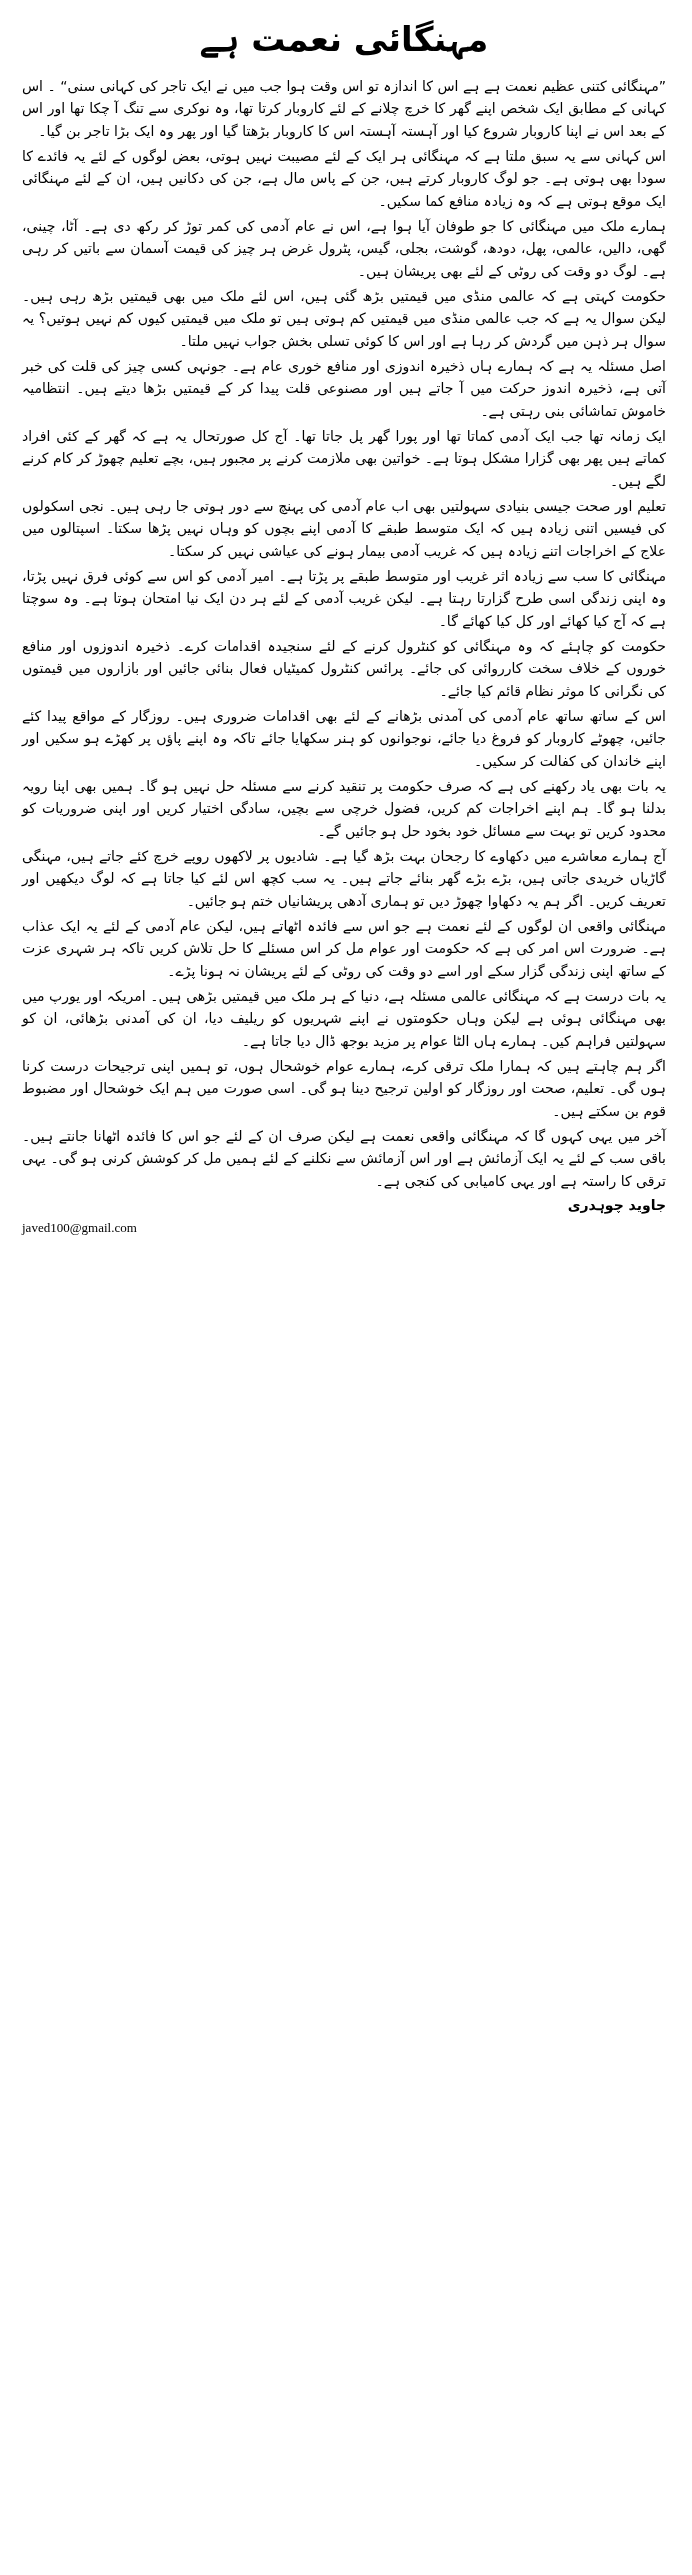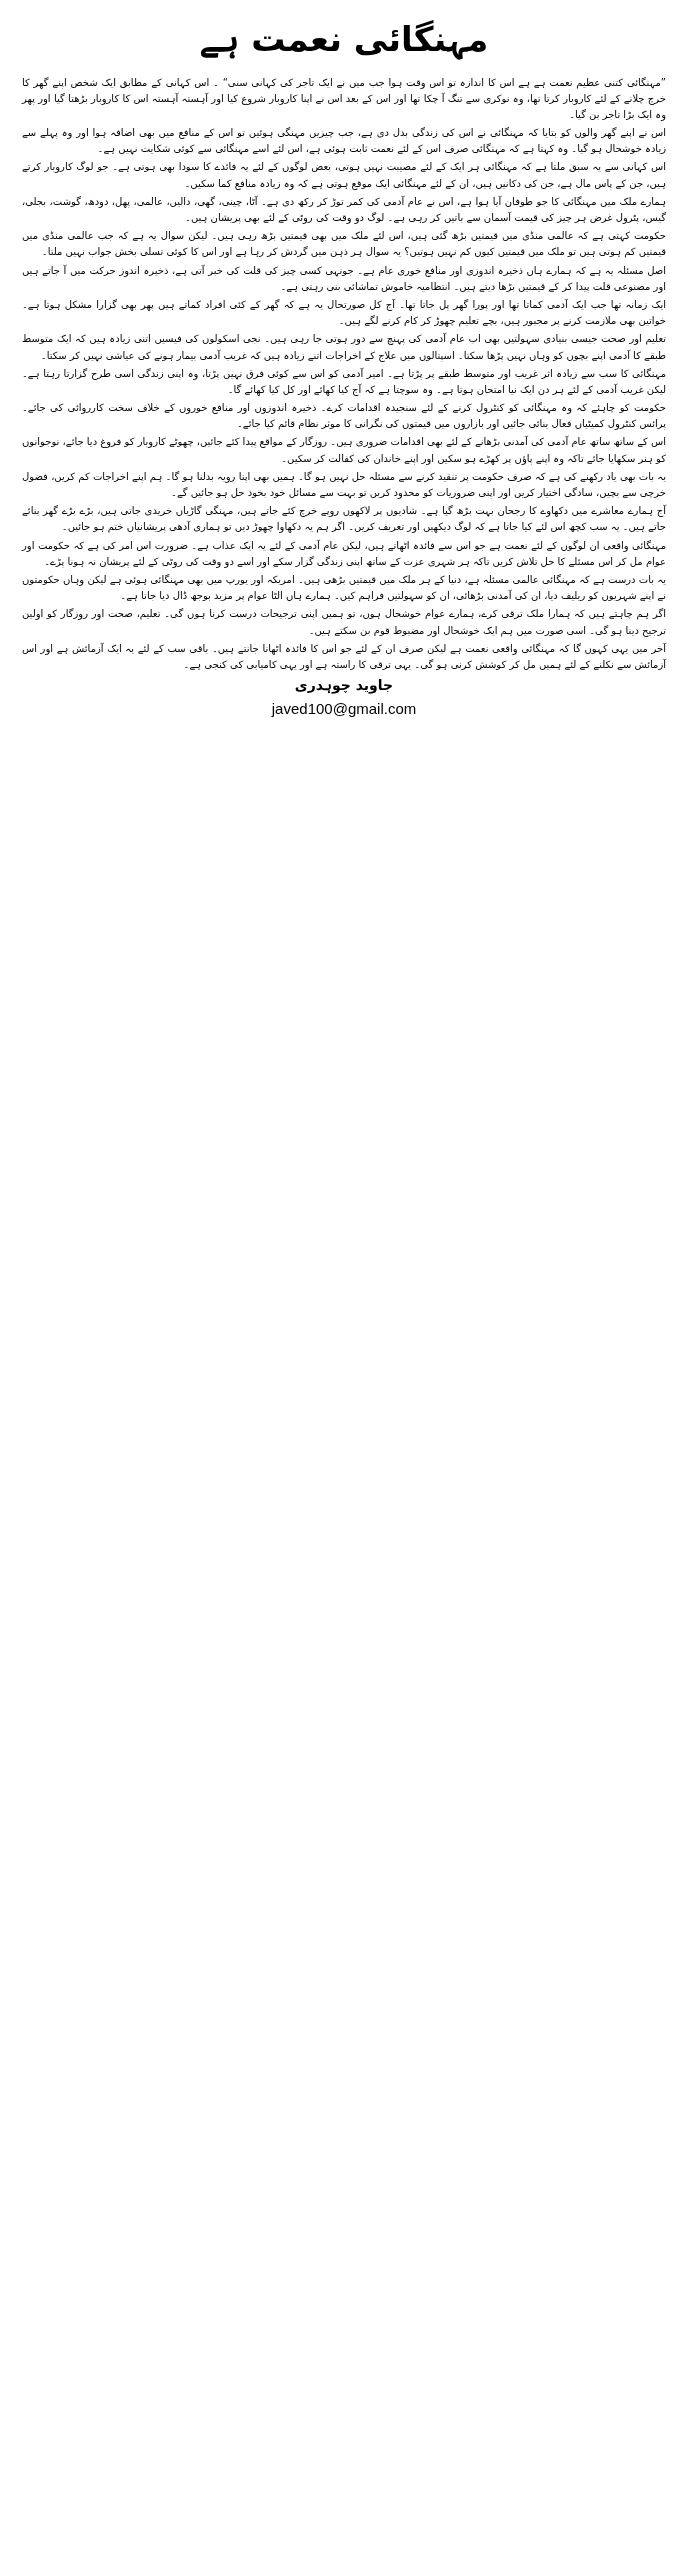--- a/index.html
+++ b/index.html
@@ -33,58 +33,56 @@
   }
   .rule {
     height: 0px;
     border: 0;
     margin: 0 0 8px 0;
   }
   .article {
     direction: rtl;
     text-align: justify;
     text-justify: inter-word;
-    font-size: 10px;
+    font-size: 14px;
     line-height: 1.62;
     font-family: "DejaVu Sans", sans-serif;
   }
   .article p {
     margin: 0 0 2px 0;
     text-align: justify;
   }
   .article p.indent {
     text-indent: 0;
   }
   .byline {
-    text-align: center;
     direction: rtl;
     font-size: 14px;
     font-weight: bold;
     line-height: 1.5;
   }
   .byline .email {
     direction: ltr;
-    font-size: 15px;
+    font-size: 13px;
     font-weight: normal;
-    font-family: Liberation Sans, sans-serif;
+    font-family: Liberation Serif, serif;
     display: block;
     margin-top: 2px;
   }
 </style>
 </head>
 <body>
 
 <div class="page">
 
   <h1 class="headline">مہنگائی نعمت ہے</h1>
   <div class="rule"></div>
 
   <div class="article">
     <p class="indent">”مہنگائی کتنی عظیم نعمت ہے ہے اس کا اندازہ تو اس وقت ہوا جب میں نے ایک تاجر کی کہانی سنی“ ۔ اس کہانی کے مطابق ایک شخص اپنے گھر کا خرچ چلانے کے لئے کاروبار کرتا تھا، وہ نوکری سے تنگ آ چکا تھا اور اس کے بعد اس نے اپنا کاروبار شروع کیا اور آہستہ آہستہ اس کا کاروبار بڑھتا گیا اور پھر وہ ایک بڑا تاجر بن گیا۔</p>
-    <p>اس نے اپنے گھر والوں کو بتایا کہ مہنگائی نے اس کی زندگی بدل دی ہے، جب چیزیں مہنگی ہوئیں تو اس کے منافع میں بھی اضافہ ہوا اور وہ پہلے سے زیادہ خوشحال ہو گیا۔ وہ کہتا ہے کہ مہنگائی صرف اس کے لئے نعمت ثابت ہوئی ہے، اس لئے اسے مہنگائی سے کوئی شکایت نہیں ہے۔</p>
     <p>اس کہانی سے یہ سبق ملتا ہے کہ مہنگائی ہر ایک کے لئے مصیبت نہیں ہوتی، بعض لوگوں کے لئے یہ فائدے کا سودا بھی ہوتی ہے۔ جو لوگ کاروبار کرتے ہیں، جن کے پاس مال ہے، جن کی دکانیں ہیں، ان کے لئے مہنگائی ایک موقع ہوتی ہے کہ وہ زیادہ منافع کما سکیں۔</p>
     <p>ہمارے ملک میں مہنگائی کا جو طوفان آیا ہوا ہے، اس نے عام آدمی کی کمر توڑ کر رکھ دی ہے۔ آٹا، چینی، گھی، دالیں، عالمی، پھل، دودھ، گوشت، بجلی، گیس، پٹرول غرض ہر چیز کی قیمت آسمان سے باتیں کر رہی ہے۔ لوگ دو وقت کی روٹی کے لئے بھی پریشان ہیں۔</p>
     <p>حکومت کہتی ہے کہ عالمی منڈی میں قیمتیں بڑھ گئی ہیں، اس لئے ملک میں بھی قیمتیں بڑھ رہی ہیں۔ لیکن سوال یہ ہے کہ جب عالمی منڈی میں قیمتیں کم ہوتی ہیں تو ملک میں قیمتیں کیوں کم نہیں ہوتیں؟ یہ سوال ہر ذہن میں گردش کر رہا ہے اور اس کا کوئی تسلی بخش جواب نہیں ملتا۔</p>
     <p>اصل مسئلہ یہ ہے کہ ہمارے ہاں ذخیرہ اندوزی اور منافع خوری عام ہے۔ جونہی کسی چیز کی قلت کی خبر آتی ہے، ذخیرہ اندوز حرکت میں آ جاتے ہیں اور مصنوعی قلت پیدا کر کے قیمتیں بڑھا دیتے ہیں۔ انتظامیہ خاموش تماشائی بنی رہتی ہے۔</p>
     <p>ایک زمانہ تھا جب ایک آدمی کماتا تھا اور پورا گھر پل جاتا تھا۔ آج کل صورتحال یہ ہے کہ گھر کے کئی افراد کماتے ہیں پھر بھی گزارا مشکل ہوتا ہے۔ خواتین بھی ملازمت کرنے پر مجبور ہیں، بچے تعلیم چھوڑ کر کام کرنے لگے ہیں۔</p>
     <p>تعلیم اور صحت جیسی بنیادی سہولتیں بھی اب عام آدمی کی پہنچ سے دور ہوتی جا رہی ہیں۔ نجی اسکولوں کی فیسیں اتنی زیادہ ہیں کہ ایک متوسط طبقے کا آدمی اپنے بچوں کو وہاں نہیں پڑھا سکتا۔ اسپتالوں میں علاج کے اخراجات اتنے زیادہ ہیں کہ غریب آدمی بیمار ہونے کی عیاشی نہیں کر سکتا۔</p>
     <p>مہنگائی کا سب سے زیادہ اثر غریب اور متوسط طبقے پر پڑتا ہے۔ امیر آدمی کو اس سے کوئی فرق نہیں پڑتا، وہ اپنی زندگی اسی طرح گزارتا رہتا ہے۔ لیکن غریب آدمی کے لئے ہر دن ایک نیا امتحان ہوتا ہے۔ وہ سوچتا ہے کہ آج کیا کھائے اور کل کیا کھائے گا۔</p>
     <p>حکومت کو چاہئے کہ وہ مہنگائی کو کنٹرول کرنے کے لئے سنجیدہ اقدامات کرے۔ ذخیرہ اندوزوں اور منافع خوروں کے خلاف سخت کارروائی کی جائے۔ پرائس کنٹرول کمیٹیاں فعال بنائی جائیں اور بازاروں میں قیمتوں کی نگرانی کا موثر نظام قائم کیا جائے۔</p>
     <p>اس کے ساتھ ساتھ عام آدمی کی آمدنی بڑھانے کے لئے بھی اقدامات ضروری ہیں۔ روزگار کے مواقع پیدا کئے جائیں، چھوٹے کاروبار کو فروغ دیا جائے، نوجوانوں کو ہنر سکھایا جائے تاکہ وہ اپنے پاؤں پر کھڑے ہو سکیں اور اپنے خاندان کی کفالت کر سکیں۔</p>
     <p>یہ بات بھی یاد رکھنے کی ہے کہ صرف حکومت پر تنقید کرنے سے مسئلہ حل نہیں ہو گا۔ ہمیں بھی اپنا رویہ بدلنا ہو گا۔ ہم اپنے اخراجات کم کریں، فضول خرچی سے بچیں، سادگی اختیار کریں اور اپنی ضروریات کو محدود کریں تو بہت سے مسائل خود بخود حل ہو جائیں گے۔</p>

